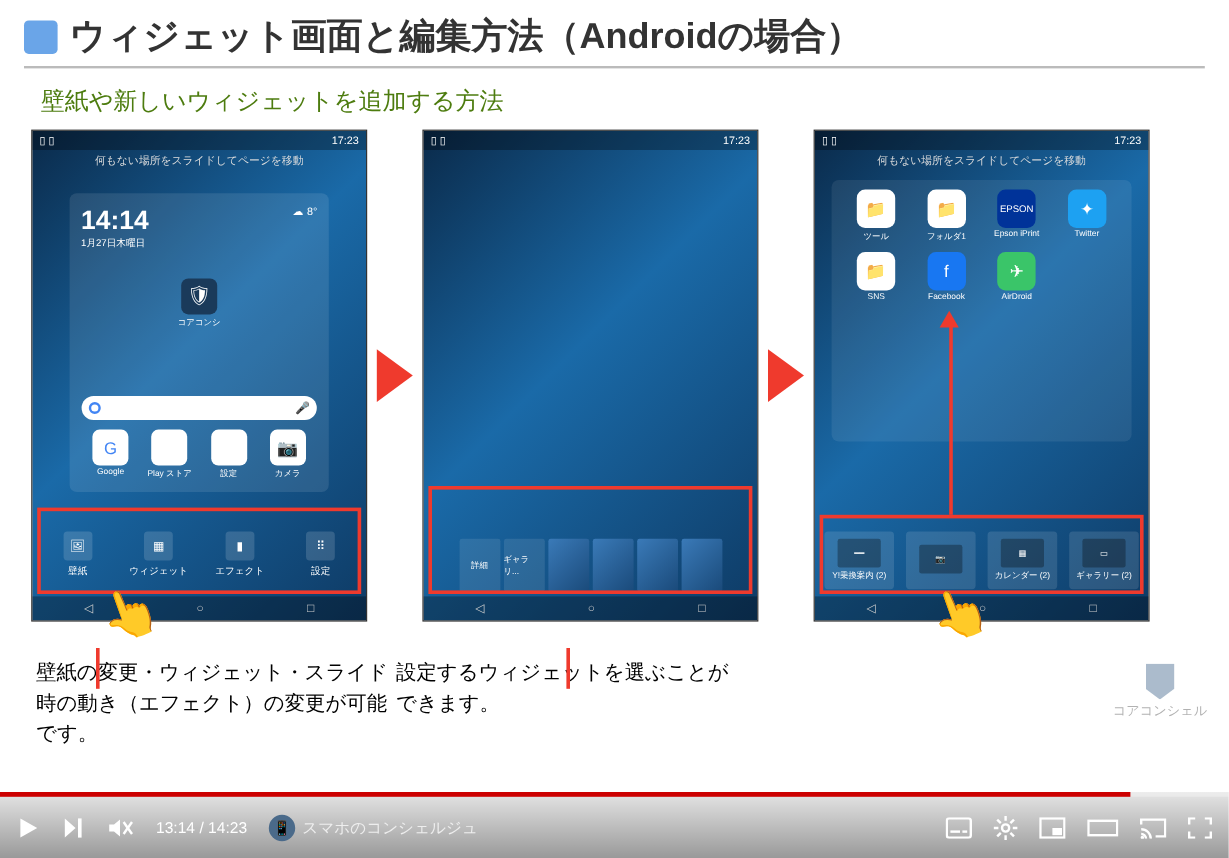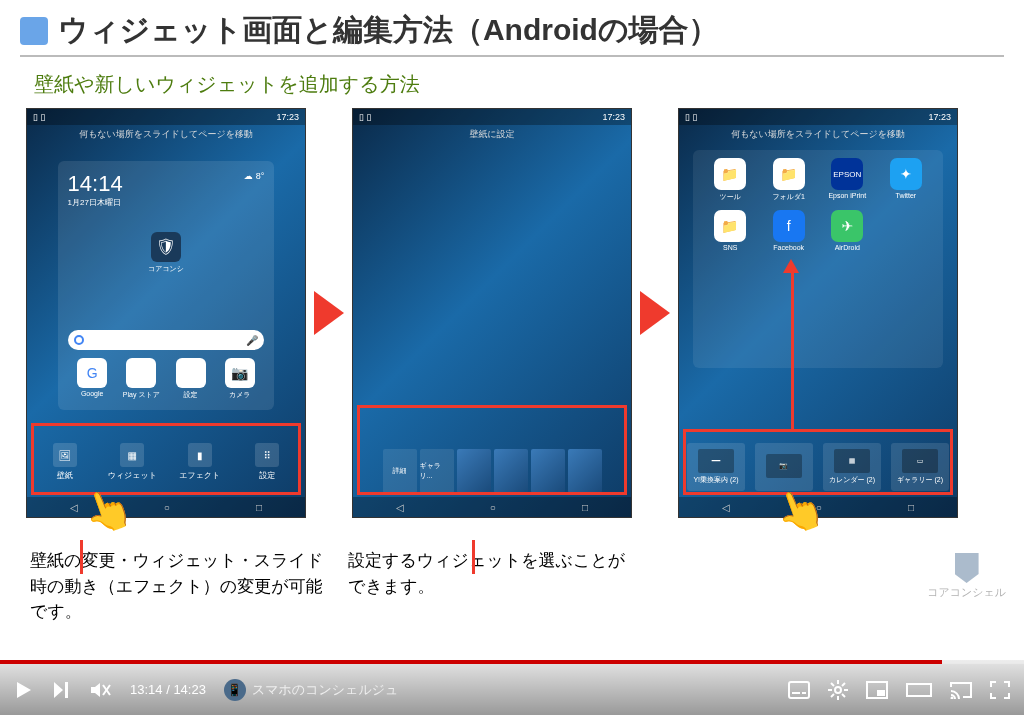--- a/index.html
+++ b/index.html
@@ -15,21 +15,21 @@
 .row { display: flex; align-items: center; gap: 8px; padding: 0 6px; }
 .arrow { width: 0; height: 0; border-top: 22px solid transparent; border-bottom: 22px solid transparent; border-left: 30px solid #ef3a2d; }
 
 .phone { width: 280px; height: 410px; background: linear-gradient(135deg,#0a2a4a 0%, #1a6aa8 45%, #0e3a64 100%); position: relative; border: 1px solid #333; display: flex; flex-direction: column; font-size: 10px; color: #fff; }
 .statusbar { height: 16px; background: rgba(0,0,0,0.3); display:flex; justify-content:space-between; align-items:center; padding:0 6px; font-size:9px; }
 .hint { font-size: 9px; text-align:center; color:#ddd; padding:3px 0; }
 
 .phone-main { flex: 1; position: relative; display:flex; align-items:center; justify-content:center; }
 .home-panel { width: 78%; height: 88%; background: rgba(255,255,255,0.10); border-radius: 6px; padding: 10px; display:flex; flex-direction:column; }
 .clock-row { display:flex; justify-content:space-between; align-items:flex-start; color:#fff; }
-.clock { font-size: 22px; font-weight:400; }
+.clock { font-size: 22px; font-weight:700; }
 .clock-date { font-size:8px; }
 .weather { font-size:9px; display:flex; align-items:center; gap:3px; }
 .small-icon { width: 30px; height:30px; background:#1a3a5a; border-radius:6px; display:flex; align-items:center; justify-content:center; margin:24px auto 0; font-size:16px; }
 .search-bar { height: 20px; background:#fff; border-radius:10px; margin-top:auto; display:flex; align-items:center; padding:0 6px; }
 .g-circle { width:10px; height:10px; border-radius:50%; border:2px solid #4285f4; }
 .mic { color:#666; font-size:10px; margin-left:auto; }
 .app-row { display:flex; justify-content:space-around; margin-top:8px; }
 .app { width:38px; text-align:center; }
 .app-ico { width:30px; height:30px; background:#fff; border-radius:6px; margin:0 auto 2px; display:flex; align-items:center; justify-content:center; font-size:14px; }
 .app-lbl { font-size:7px; }
@@ -54,21 +54,21 @@
 
 .grid-apps { display:grid; grid-template-columns: repeat(4,1fr); gap:8px 4px; padding:8px 10px; width:90%; margin:0 auto; background:rgba(255,255,255,0.08); border-radius:6px; height:76%; align-content:start; }
 .gapp { text-align:center; }
 .gapp-ico { width:32px; height:32px; background:#fff; border-radius:7px; margin:0 auto 2px; display:flex; align-items:center; justify-content:center; font-size:14px; }
 .gapp-lbl { font-size:7px; }
 
 .captions { display:flex; padding: 30px 10px 0 10px; }
 .cap { font-size: 17px; line-height:1.5; }
 .cap1 { width: 300px; }
 .cap2 { width: 270px; }
-.cap3 { width: 280px; margin-left: 18px; }
+.cap3 { width: 280px; }
 
 .brand { position:absolute; right:18px; bottom:60px; opacity:0.5; font-size:11px; color:#666; text-align:center; }
 .brand-ico { width:24px; height:30px; background:#5a7a9a; clip-path: polygon(0 0,100% 0,100% 70%,50% 100%,0 70%); margin:0 auto 2px; }
 
 
 .player { position:absolute; bottom:0; left:0; width:1024px; height:55px; background:linear-gradient(to bottom, rgba(0,0,0,0.1), rgba(0,0,0,0.4));text-align:right; }
 .progress { width:100%; height:4px; background:rgba(255,255,255,0.3); position:relative; }
 .progress-fill { height:100%; background:#cc0000; width:92%; }
 .controls { display:flex; align-items:center; height:51px; padding:0 14px; gap:18px; color:#fff; }
 .ctrl-btn { cursor:pointer; display:flex; align-items:center; }
@@ -157,21 +157,20 @@
       <div class="hand" style="left:56px; bottom:-18px;">👆</div>
     </div>
 
     <div class="arrow"></div>
 
     <div class="phone">
       <div class="statusbar">
           <span>▯ ▯</span>
           <span>17:23</span>
         </div>
-      <div class="hint">壁紙に設定</div>
       <div class="phone-main"></div>
       <div class="thumb-row">
         <div class="thumb txt">詳細</div>
         <div class="thumb txt">ギャラリ...</div>
         <div class="thumb"></div>
           <div class="thumb"></div>
           <div class="thumb"></div>
           <div class="thumb"></div>
       </div>
       <div class="navbar">

